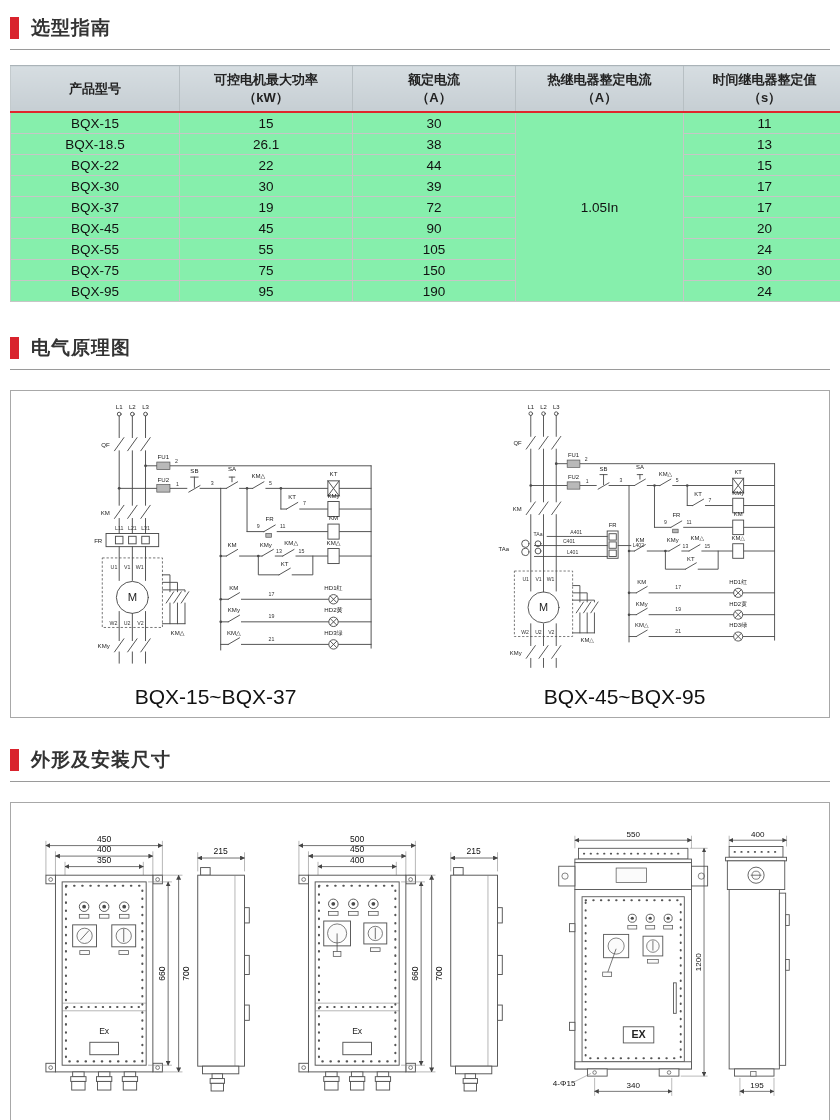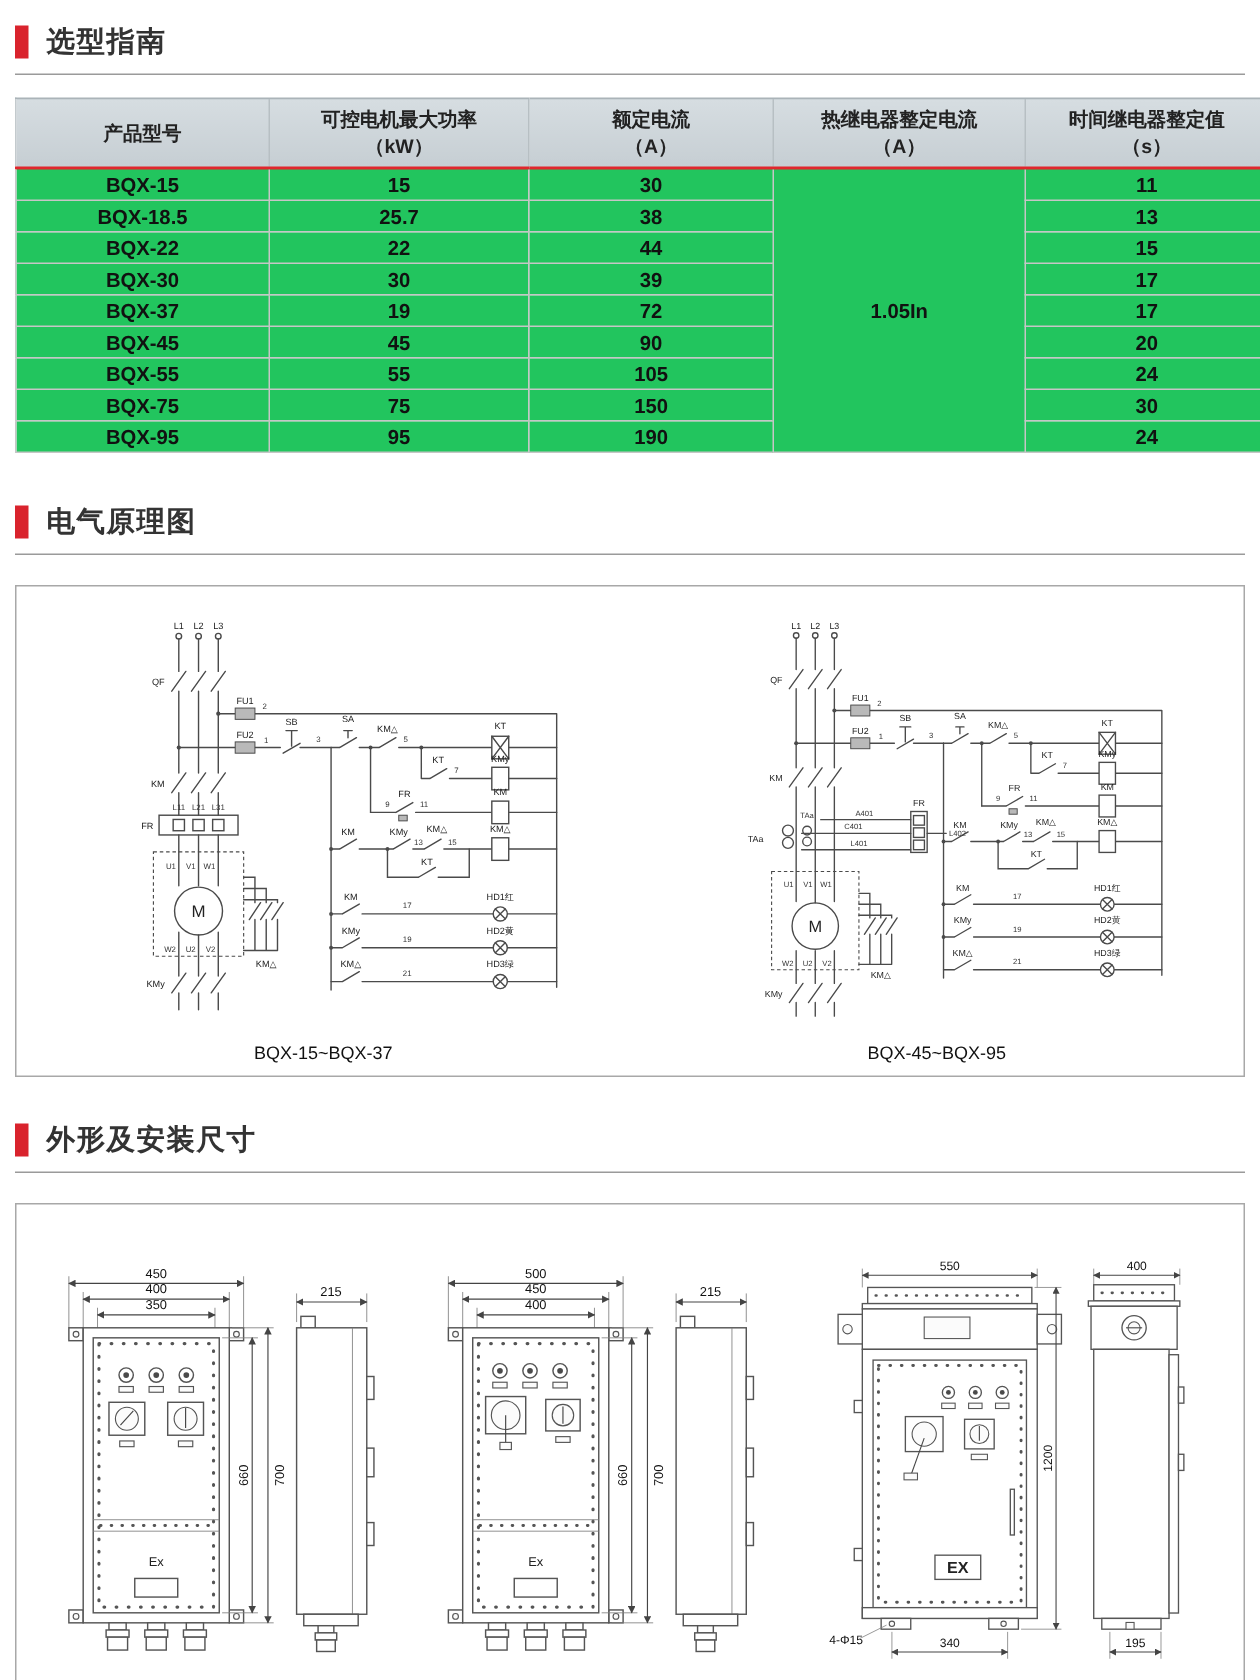--- a/index.html
+++ b/index.html
@@ -13,33 +13,33 @@
   .sec.first { margin-top:8px; }
 
   
   table.sel { width:836px; margin:15px 10px 0; border-collapse:collapse; table-layout:fixed; }
   table.sel th { background:linear-gradient(#d6dde1,#c6ced3); color:#222; font-size:13px;
         font-weight:bold; height:45px; line-height:1.35; border-top:1px solid #aab3b8;
         border-bottom:2px solid #e0262d; border-left:1px solid #b7bfc3; padding:0; }
   table.sel th:first-child { border-left:1px solid #c3cacd; }
   table.sel th:last-child { border-right:1px solid #c3cacd; }
   table.sel td { border:1px solid #c6c6c6; text-align:center; vertical-align:middle;
-        font-size:13.5px; color:#111; height:20px; padding:0; background:#22c55e;font-weight:bold; }
+        font-size:13.5px; color:#111; height:20px; padding:0; background:#86efac; }
 
   
   .panel { margin:20px 10px 0; border:1px solid #a8a8a8; background:#fff; }
   .panel1 { height:326px; display:flex; }
   .panel2 { height:344px; display:flex; align-items:flex-end; padding-bottom:6px; box-sizing:border-box; }
   .schem { flex:1 1 50%; display:flex; flex-direction:column; align-items:center;
            justify-content:flex-end; padding-bottom:8px; }
   .schem svg { height:282px; }
   .dwcol { display:flex; flex-direction:column; align-items:center; justify-content:flex-end; }
   .dwcol.a { flex:0 0 32%; } .dwcol.b { flex:0 0 30%; } .dwcol.c { flex:0 0 38%; }
   .dwcol svg { height:296px; }
-  .cap { text-align:center; font-size:12px; color:#111; margin-top:3px; }
+  .cap { text-align:center; font-size:21px; color:#111; margin-top:3px; }
 
   
   .sln { stroke:#4a4a4a; stroke-width:1; fill:none; stroke-linecap:round; }
   .sfill { fill:#b9b9b9; stroke:#4a4a4a; stroke-width:.7; }
   .sdash { stroke:#4a4a4a; stroke-width:.8; fill:none; stroke-dasharray:2.5 2; }
   .coil { fill:#fff; stroke:#4a4a4a; stroke-width:1; }
   .dot { fill:#4a4a4a; }
   text.sl { font-size:6.5px; fill:#222; text-anchor:middle; font-family:"Liberation Sans",sans-serif; }
   text.se { text-anchor:end; }
   text.ss { text-anchor:start; }
@@ -97,21 +97,21 @@
   <tbody>
     <tr>
       <td>BQX-15</td>
       <td>15</td>
       <td>30</td>
       <td rowspan="9">1.05In</td>
       <td>11</td>
     </tr>
     <tr>
         <td>BQX-18.5</td>
-        <td>25.7</td>
+        <td>26.1</td>
         <td>38</td>
         <td>13</td>
       </tr>
     <tr>
         <td>BQX-22</td>
         <td>22</td>
         <td>44</td>
         <td>15</td>
       </tr>
     <tr>

